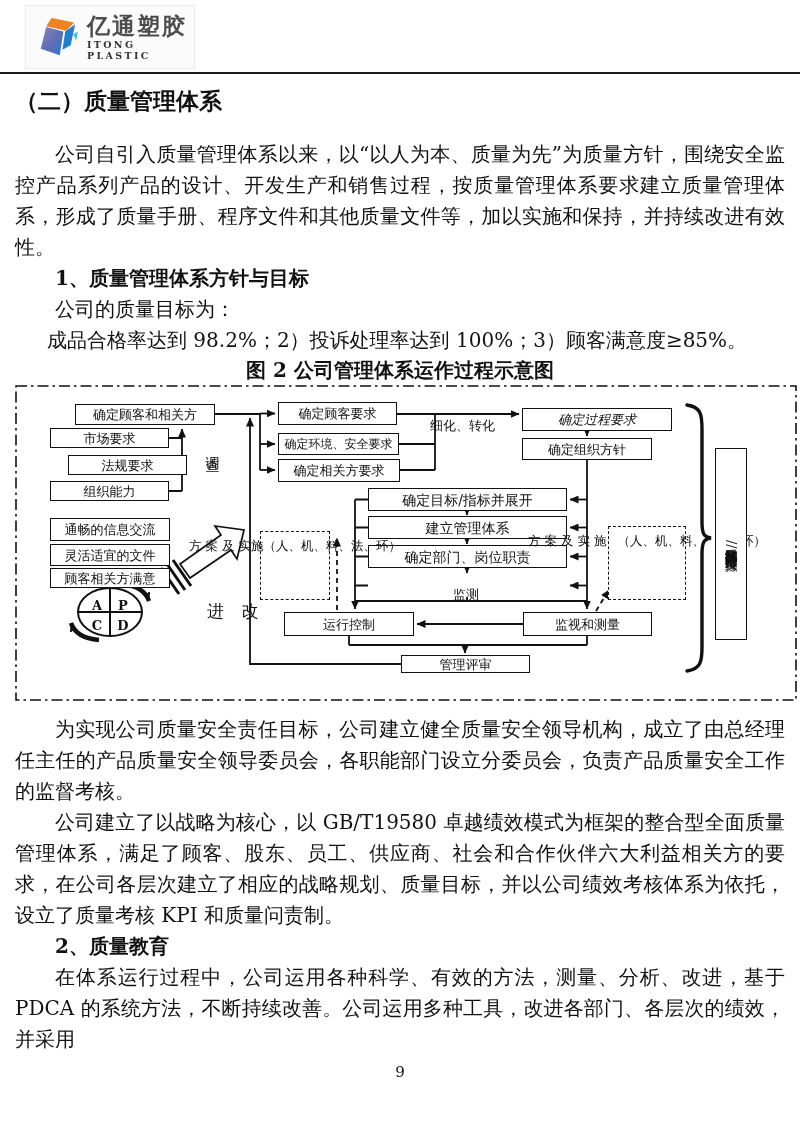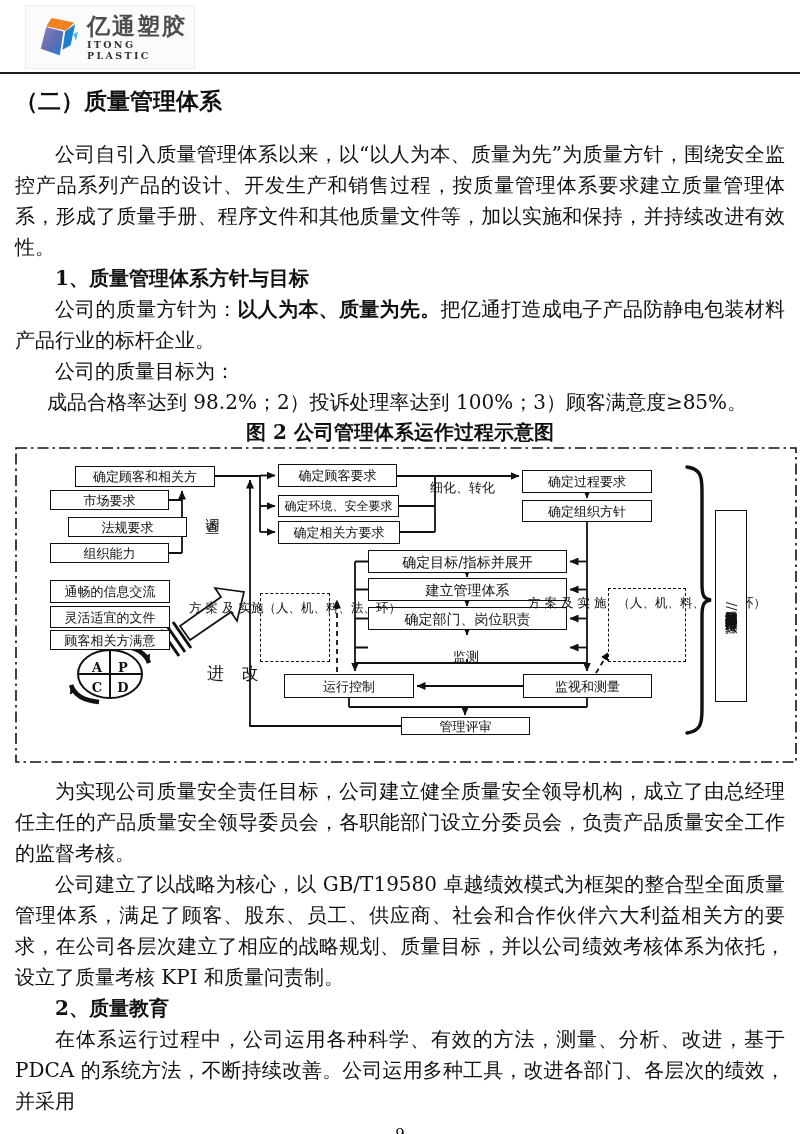--- a/index.html
+++ b/index.html
@@ -63,21 +63,20 @@
     </div>
   </div>
 
   <div class="content">
     <h1 class="section-title">（二）质量管理体系</h1>
 
     <p class="bp indent p-first">公司自引入质量管理体系以来，以“以人为本、质量为先”为质量方针，围绕安全监控产品系列产品的设计、开发生产和销售过程，按质量管理体系要求建立质量管理体系，形成了质量手册、程序文件和其他质量文件等，加以实施和保持，并持续改进有效性。</p>
 
     <p class="bp indent b">1、质量管理体系方针与目标</p>
 
-    <p class="bp indent"><span>公司的质量方针为：</span><span class="b">以人为本、质量为先。</span><span>把亿通打造成电子产品防静电包装材料产品行业的标杆企业。</span></p>
 
     <p class="bp indent">公司的质量目标为：</p>
     <p class="bp goal-line">成品合格率达到 98.2%；2）投诉处理率达到 100%；3）顾客满意度≥85%。</p>
 
     <p class="caption">图 2 公司管理体系运作过程示意图</p>
 
     <div class="diagram">
       <svg width="782" height="316" viewBox="0 0 782 316">
         <defs>
           <marker id="ah" markerUnits="userSpaceOnUse" markerWidth="9" markerHeight="8" viewBox="0 0 9 8" refX="8.5" refY="4" orient="auto-start-reverse">
@@ -154,21 +153,21 @@
       <div class="dbox" style="left:53px;top:70px;width:119px;height:20px;">法规要求</div>
       <div class="dbox" style="left:35px;top:96px;width:119px;height:20px;">组织能力</div>
       <div class="dbox" style="left:35px;top:133px;width:120px;height:23px;">通畅的信息交流</div>
       <div class="dbox" style="left:35px;top:159px;width:120px;height:22px;">灵活适宜的文件</div>
       <div class="dbox" style="left:35px;top:183px;width:120px;height:20px;">顾客相关方满意</div>
 
       <div class="dbox" style="left:263px;top:17px;width:119px;height:23px;">确定顾客要求</div>
       <div class="dbox" style="left:263px;top:48px;width:121px;height:22px;font-size:12px;">确定环境、安全要求</div>
       <div class="dbox" style="left:263px;top:74px;width:122px;height:23px;">确定相关方要求</div>
 
-      <div class="dbox" style="left:507px;top:23px;width:130px;height:23px;">确定过程要求</div>
+      <div class="dbox" style="left:507px;top:23px;width:150px;height:23px;font-style:italic;">确定过程要求</div>
       <div class="dbox" style="left:507px;top:53px;width:130px;height:22px;">确定组织方针</div>
 
       <div class="dbox" style="left:353px;top:103px;width:199px;height:23px;font-size:14px;">确定目标/指标并展开</div>
       <div class="dbox" style="left:353px;top:131px;width:199px;height:23px;font-size:14px;">建立管理体系</div>
       <div class="dbox" style="left:353px;top:160px;width:199px;height:23px;font-size:14px;">确定部门、岗位职责</div>
 
       <div class="dbox" style="left:269px;top:227px;width:130px;height:24px;">运行控制</div>
       <div class="dbox" style="left:508px;top:227px;width:129px;height:24px;">监视和测量</div>
       <div class="dbox" style="left:386px;top:270px;width:129px;height:18px;">管理评审</div>
 

